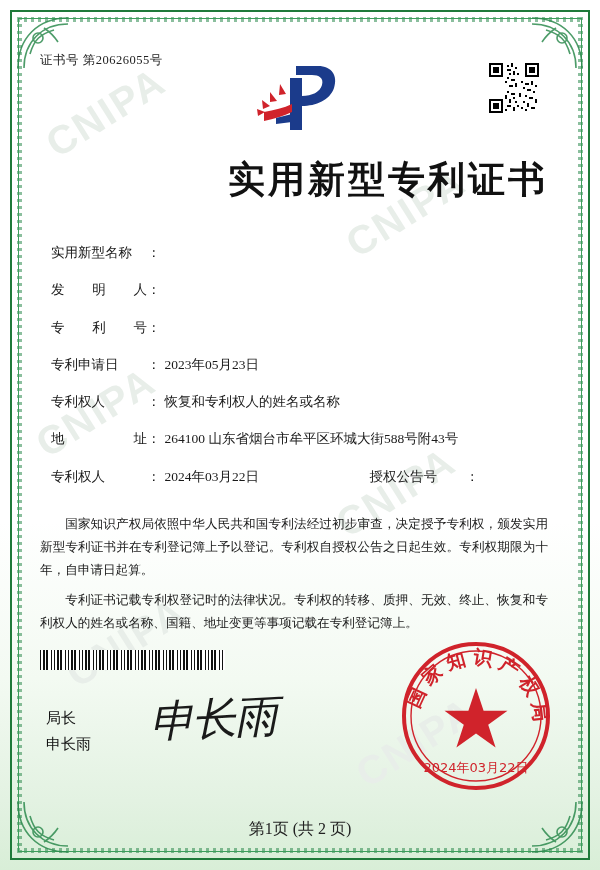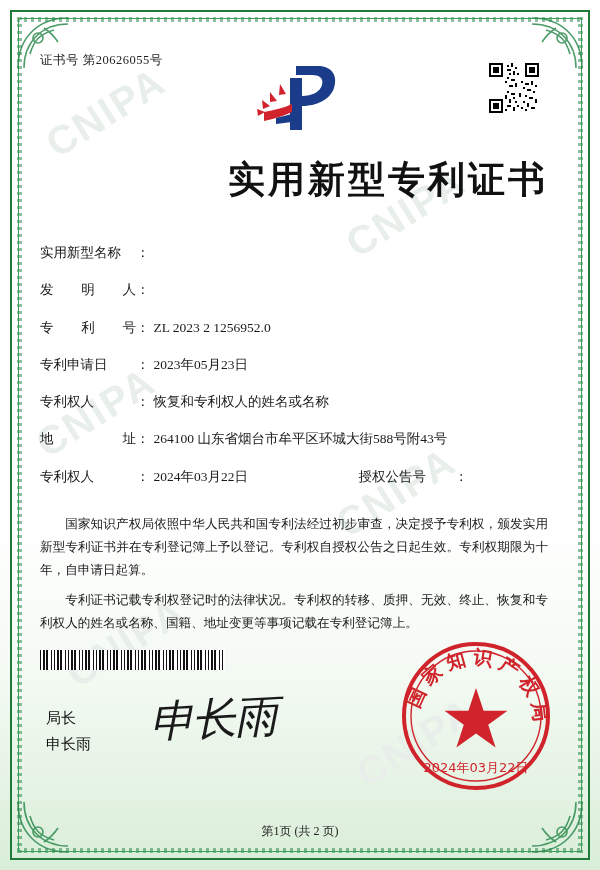--- a/index.html
+++ b/index.html
@@ -98,20 +98,21 @@
     align-items:baseline;
     font-size:13.5px;
     color:#1a1a1a;
     margin-bottom:17px;
     line-height:1.5;
   }
   .lab{
     width:96px;flex:none;
     display:flex;justify-content:space-between;
     letter-spacing:0;
+    margin-left:11px;
   }
   .lab.spread span{display:inline-block}
   .colon{margin:0 4px 0 0}
   .val{flex:1}
   .row.dual .val{flex:none;width:205px}
   .lab2{width:96px;flex:none;display:flex;justify-content:space-between}
 
   .para{
     margin-top:26px;
     font-size:12.6px;
@@ -144,21 +145,21 @@
     font-size:44px;
     font-family:"DejaVu Serif",serif;
     color:#1a1a1a;
     font-style:italic;
     letter-spacing:-2px;
     transform:rotate(-3deg);
   }
 
   .footer{
     position:absolute;left:0;right:0;bottom:30px;
-    text-align:center;font-size:12px;color:#222;
+    text-align:center;font-size:16px;color:#222;
   }
 </style>
 </head>
 <body>
 
 <div class="page">
 
   <div class="border-outer"></div>
   <div class="border-band"></div>
   <div class="border-inner"></div>
@@ -310,21 +311,20 @@
         <div class="colon">：</div>
       </div>
 
       <div class="row">
         <div class="lab spread">
           <span>专</span>
             <span>利</span>
             <span>号</span>
         </div>
         <div class="colon">：</div>
-        <div class="val">ZL 2023 2 1256952.0</div>
       </div>
 
       <div class="row">
         <div class="lab">专利申请日</div>
         <div class="colon">：</div>
         <div class="val">2023年05月23日</div>
       </div>
 
       <div class="row">
         <div class="lab">专利权人</div>

